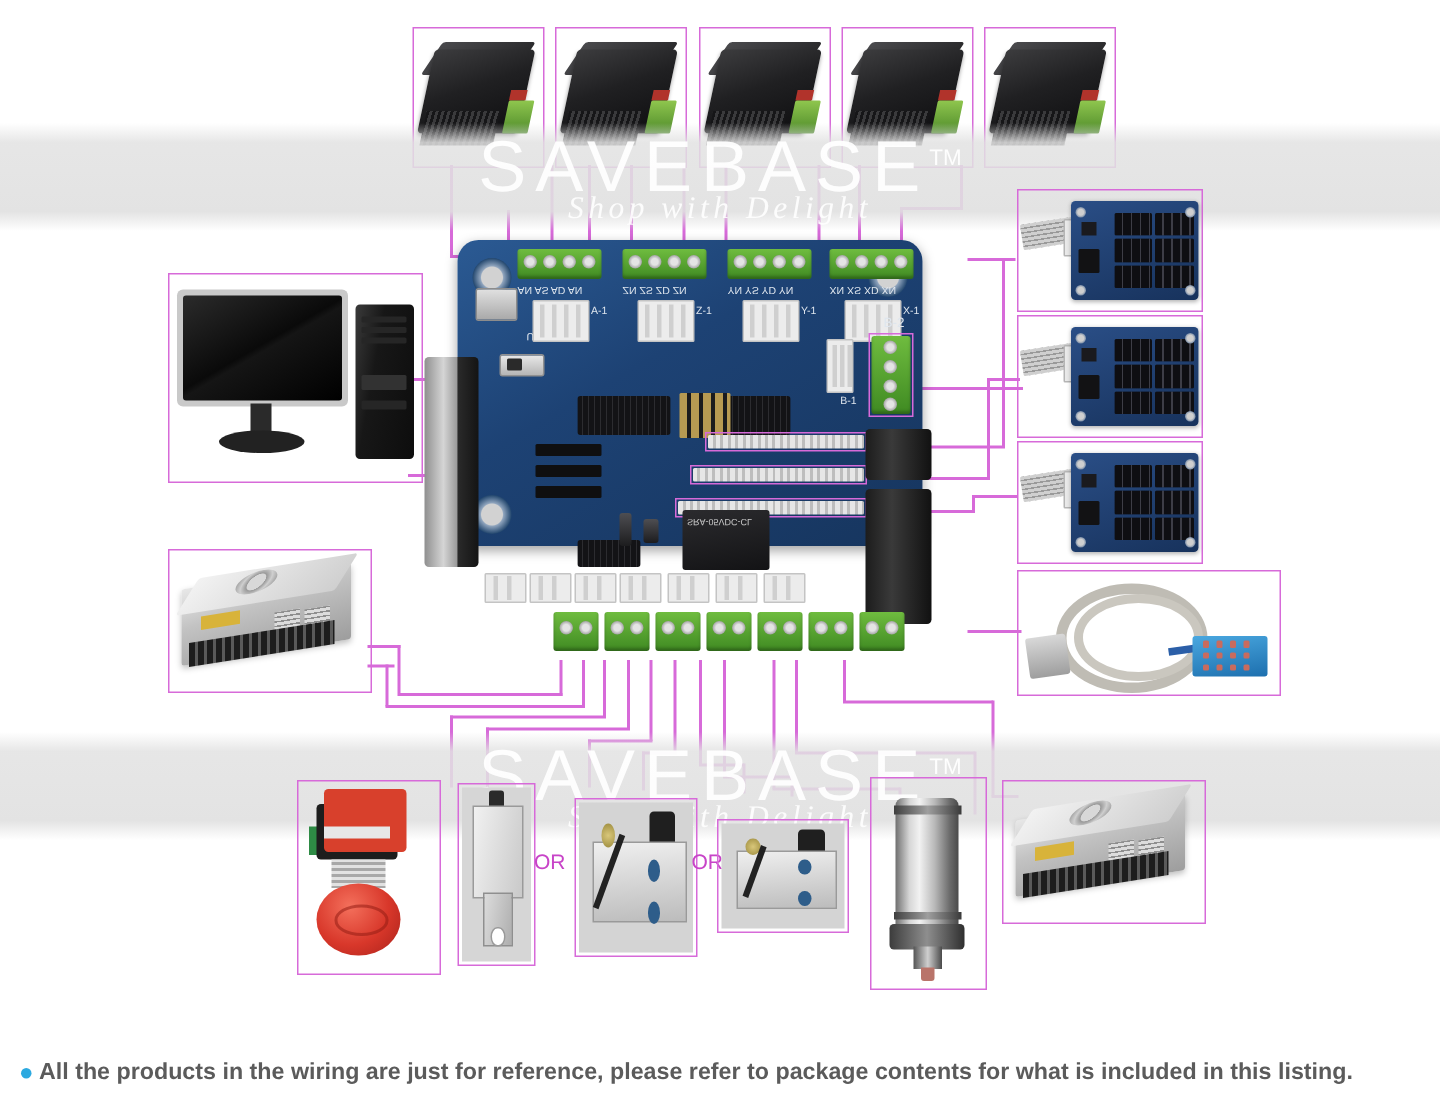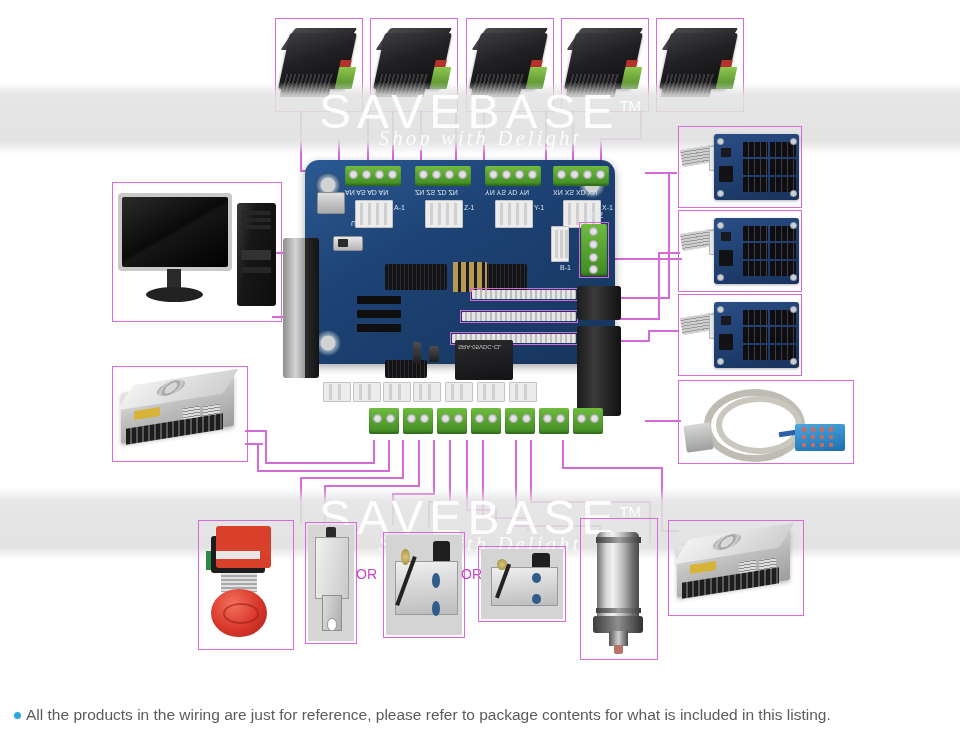--- a/index.html
+++ b/index.html
@@ -23,21 +23,21 @@
       font-family:"Liberation Sans",sans-serif;font-weight:normal;font-size:48px;letter-spacing:6px;
       color:rgba(255,255,255,.93);}
   .wm .wmsup{font-size:15px;vertical-align:super;letter-spacing:0;}
   .wm .wmsub{position:absolute;left:0;width:960px;text-align:center;top:44px;
       font-family:"Liberation Serif",serif;font-style:italic;font-size:21px;letter-spacing:3px;
       color:rgba(255,255,255,.88);}
 
   
   .footer{position:absolute;left:0;top:700px;width:960px;height:30px;display:flex;align-items:center;}
   .footer .bullet{display:inline-block;width:7px;height:7px;border-radius:50%;background:#2ca9e0;margin:0 5px 0 14px;flex:none;}
-  .footer .ftext{font-family:"Liberation Sans",sans-serif;font-size:15.5px;color:#5b5b5b;white-space:nowrap;}
+  .footer .ftext{font-family:"Liberation Sans",sans-serif;font-size:15.5px;color:#5b5b5b;white-space:nowrap;font-weight:bold;}
 
   
 
   
   .driver{position:absolute;}
   .driver .body{position:absolute;left:8%;top:14%;width:80%;height:62%;
       background:linear-gradient(160deg,#3c3c3e 0%,#202022 45%,#0e0e10 100%);
       border-radius:3px;transform:skewX(-12deg);box-shadow:0 2px 3px rgba(0,0,0,.4);}
   .driver .top{position:absolute;left:13%;top:9%;width:74%;height:24%;
       background:linear-gradient(120deg,#4a4a4d,#262628);transform:skew(-34deg,0deg);border-radius:2px;}

